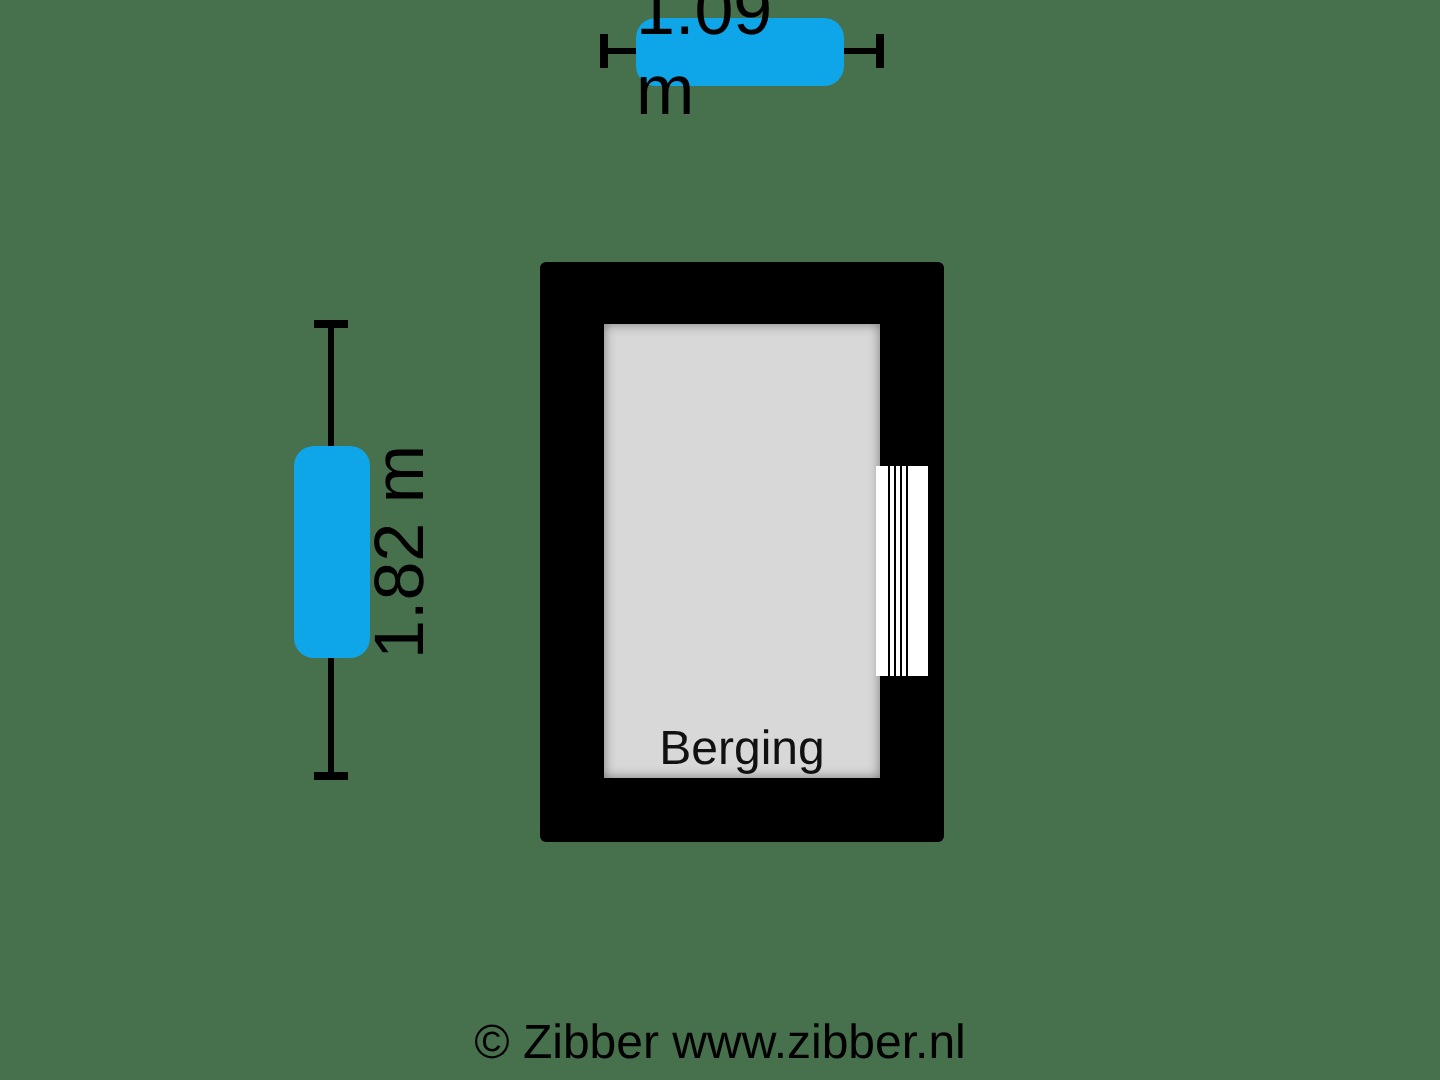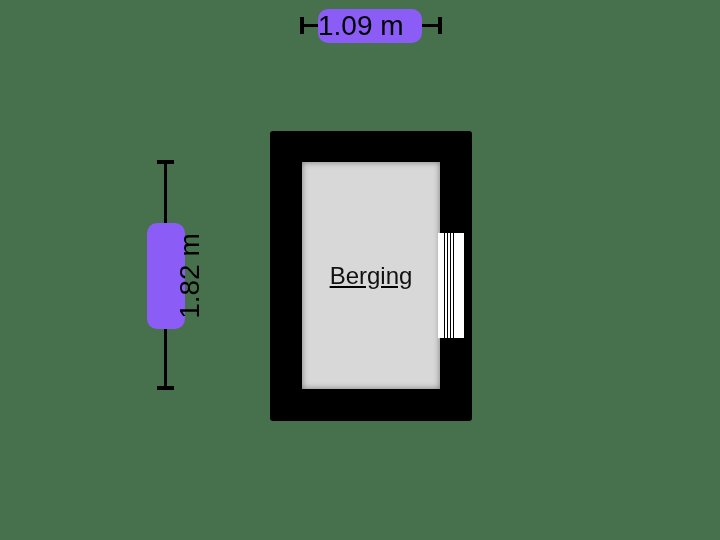--- a/index.html
+++ b/index.html
@@ -35,24 +35,23 @@
     background: #d8d8d8;
     box-shadow: inset 0 0 6px rgba(0,0,0,0.45);
   }
   .room-label-layer {
     position: absolute;
     left: 302px;
     top: 162px;
     width: 138px;
     height: 227px;
     display: flex;
-    align-items: center;
+    align-items: flex-end;
     justify-content: center;
     pointer-events: none;
-    text-decoration: underline;
   }
   .room-label {
     font-size: 24px;
     color: #111;
     white-space: nowrap;
   }
 
   
   .door-marker {
     position: absolute;
@@ -85,26 +84,26 @@
     width: 4px;
     height: 17px;
     top: 17px;
     background: #000;
   }
   .dim-tick-v.left  { left: 300px; }
   .dim-tick-v.right { left: 438px; }
 
   .dim-label-pill {
     position: absolute;
-    background: #8b5cf6;
+    background: #0ea5e9;
     border-radius: 10px;
     display: flex;
     align-items: center;
     justify-content: flex-start;
-    font-size: 28px;
+    font-size: 35px;
     color: #000;
     z-index: 3;
   }
   .dim-label-width {
     left: 318px;
     top: 9px;
     width: 104px;
     height: 34px;
   }
 
@@ -186,15 +185,16 @@
   <div>
     <div class="dim-line-v"></div>
     <div class="dim-tick-h top"></div>
     <div class="dim-tick-h bottom"></div>
     <div class="dim-label-pill dim-label-height">
       <span class="rotated">1.82 m</span>
     </div>
   </div>
 
   <div class="footer">
+    <div class="copyright">© Zibber www.zibber.nl</div>
   </div>
 
 </div>
 
 </body></html>

